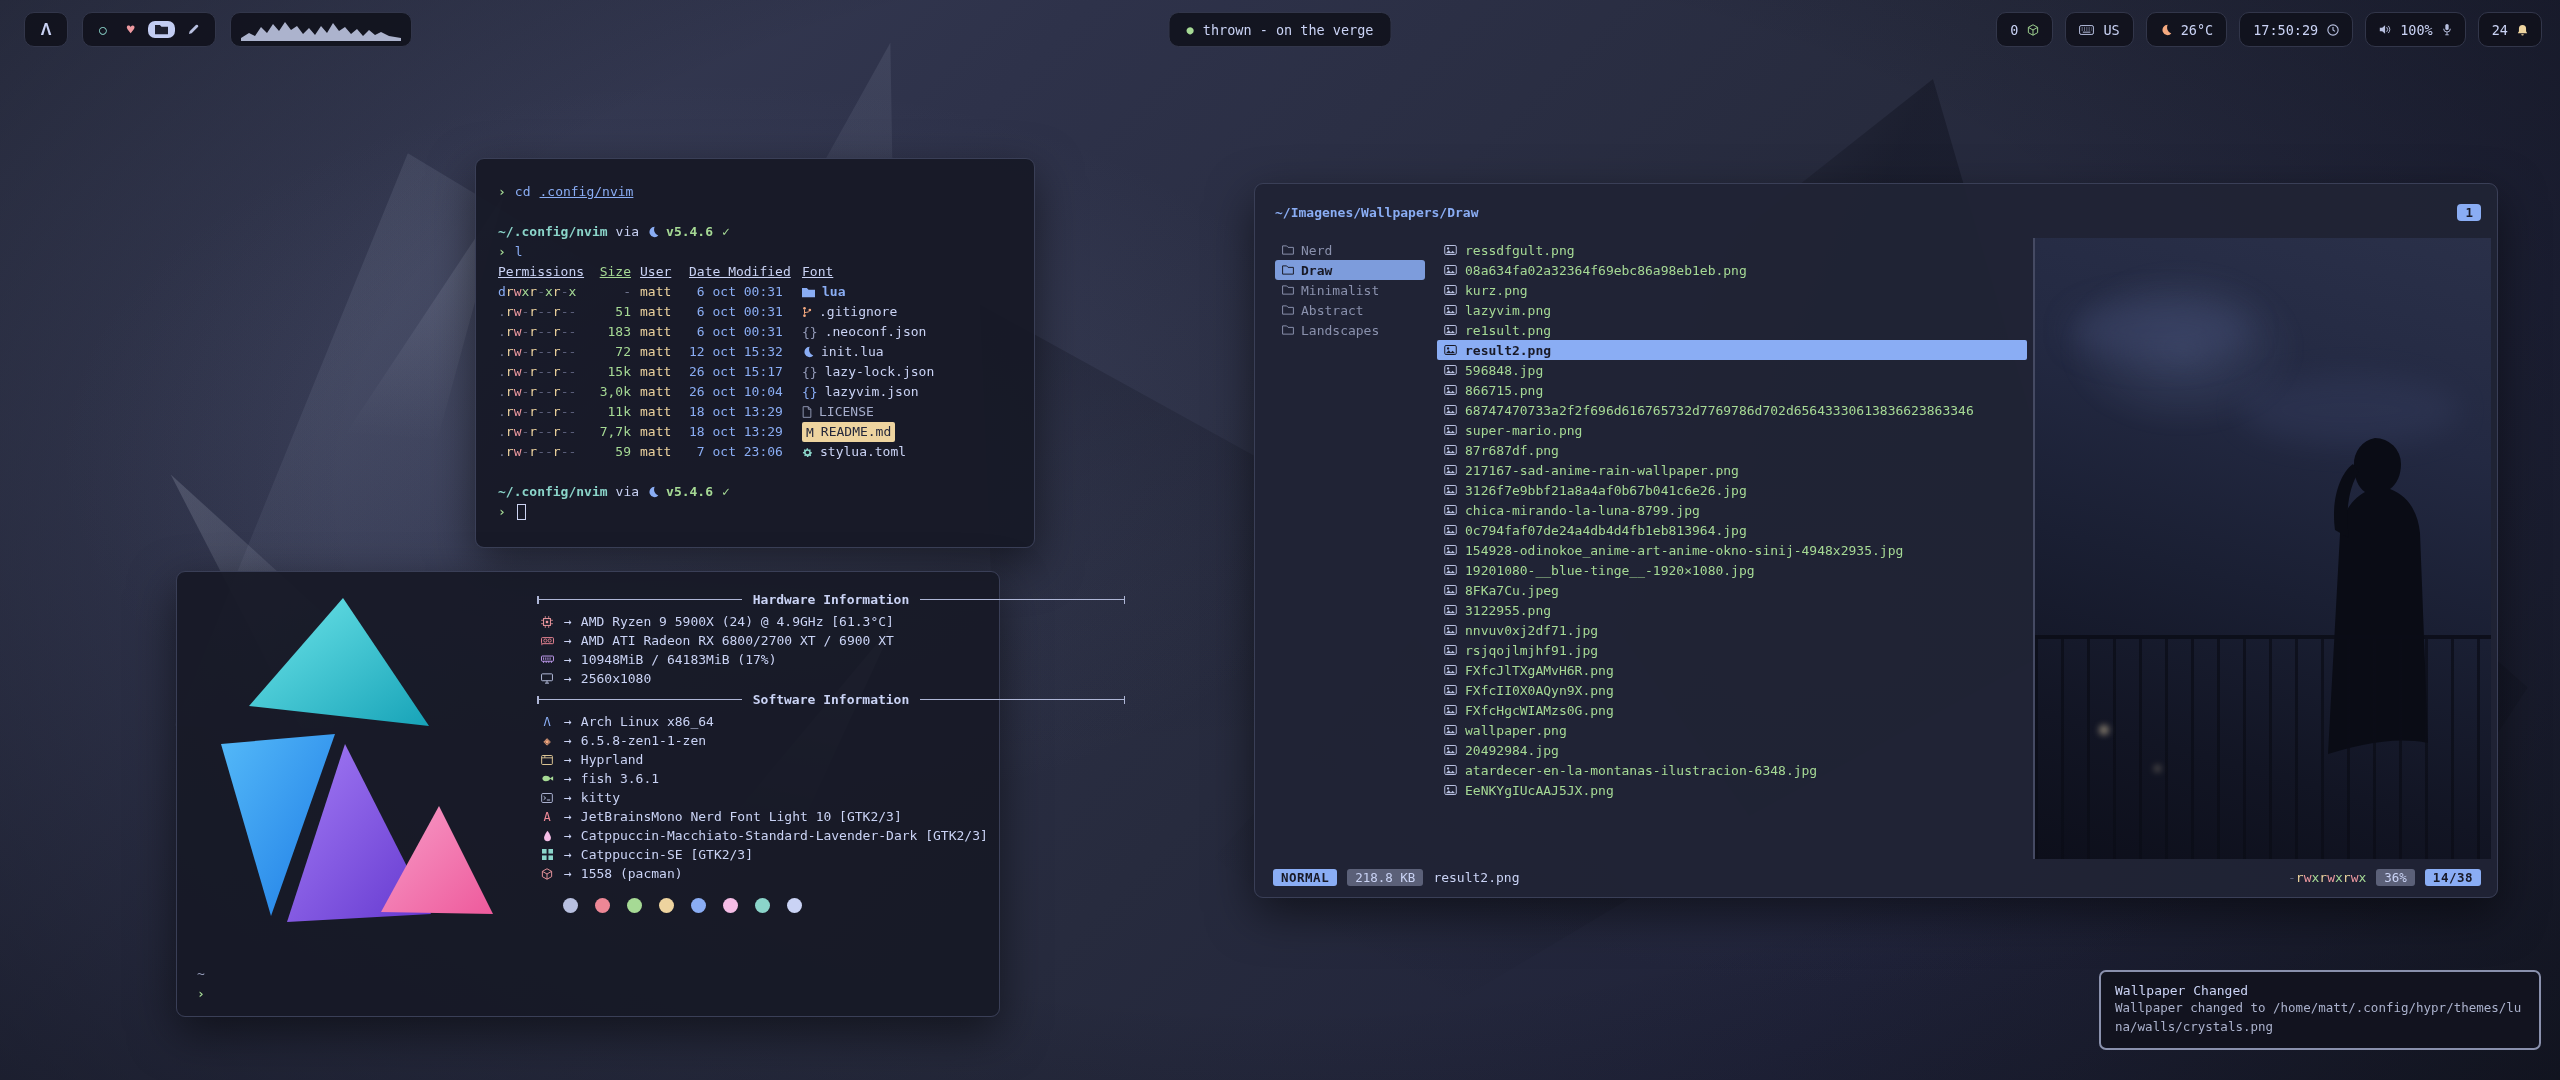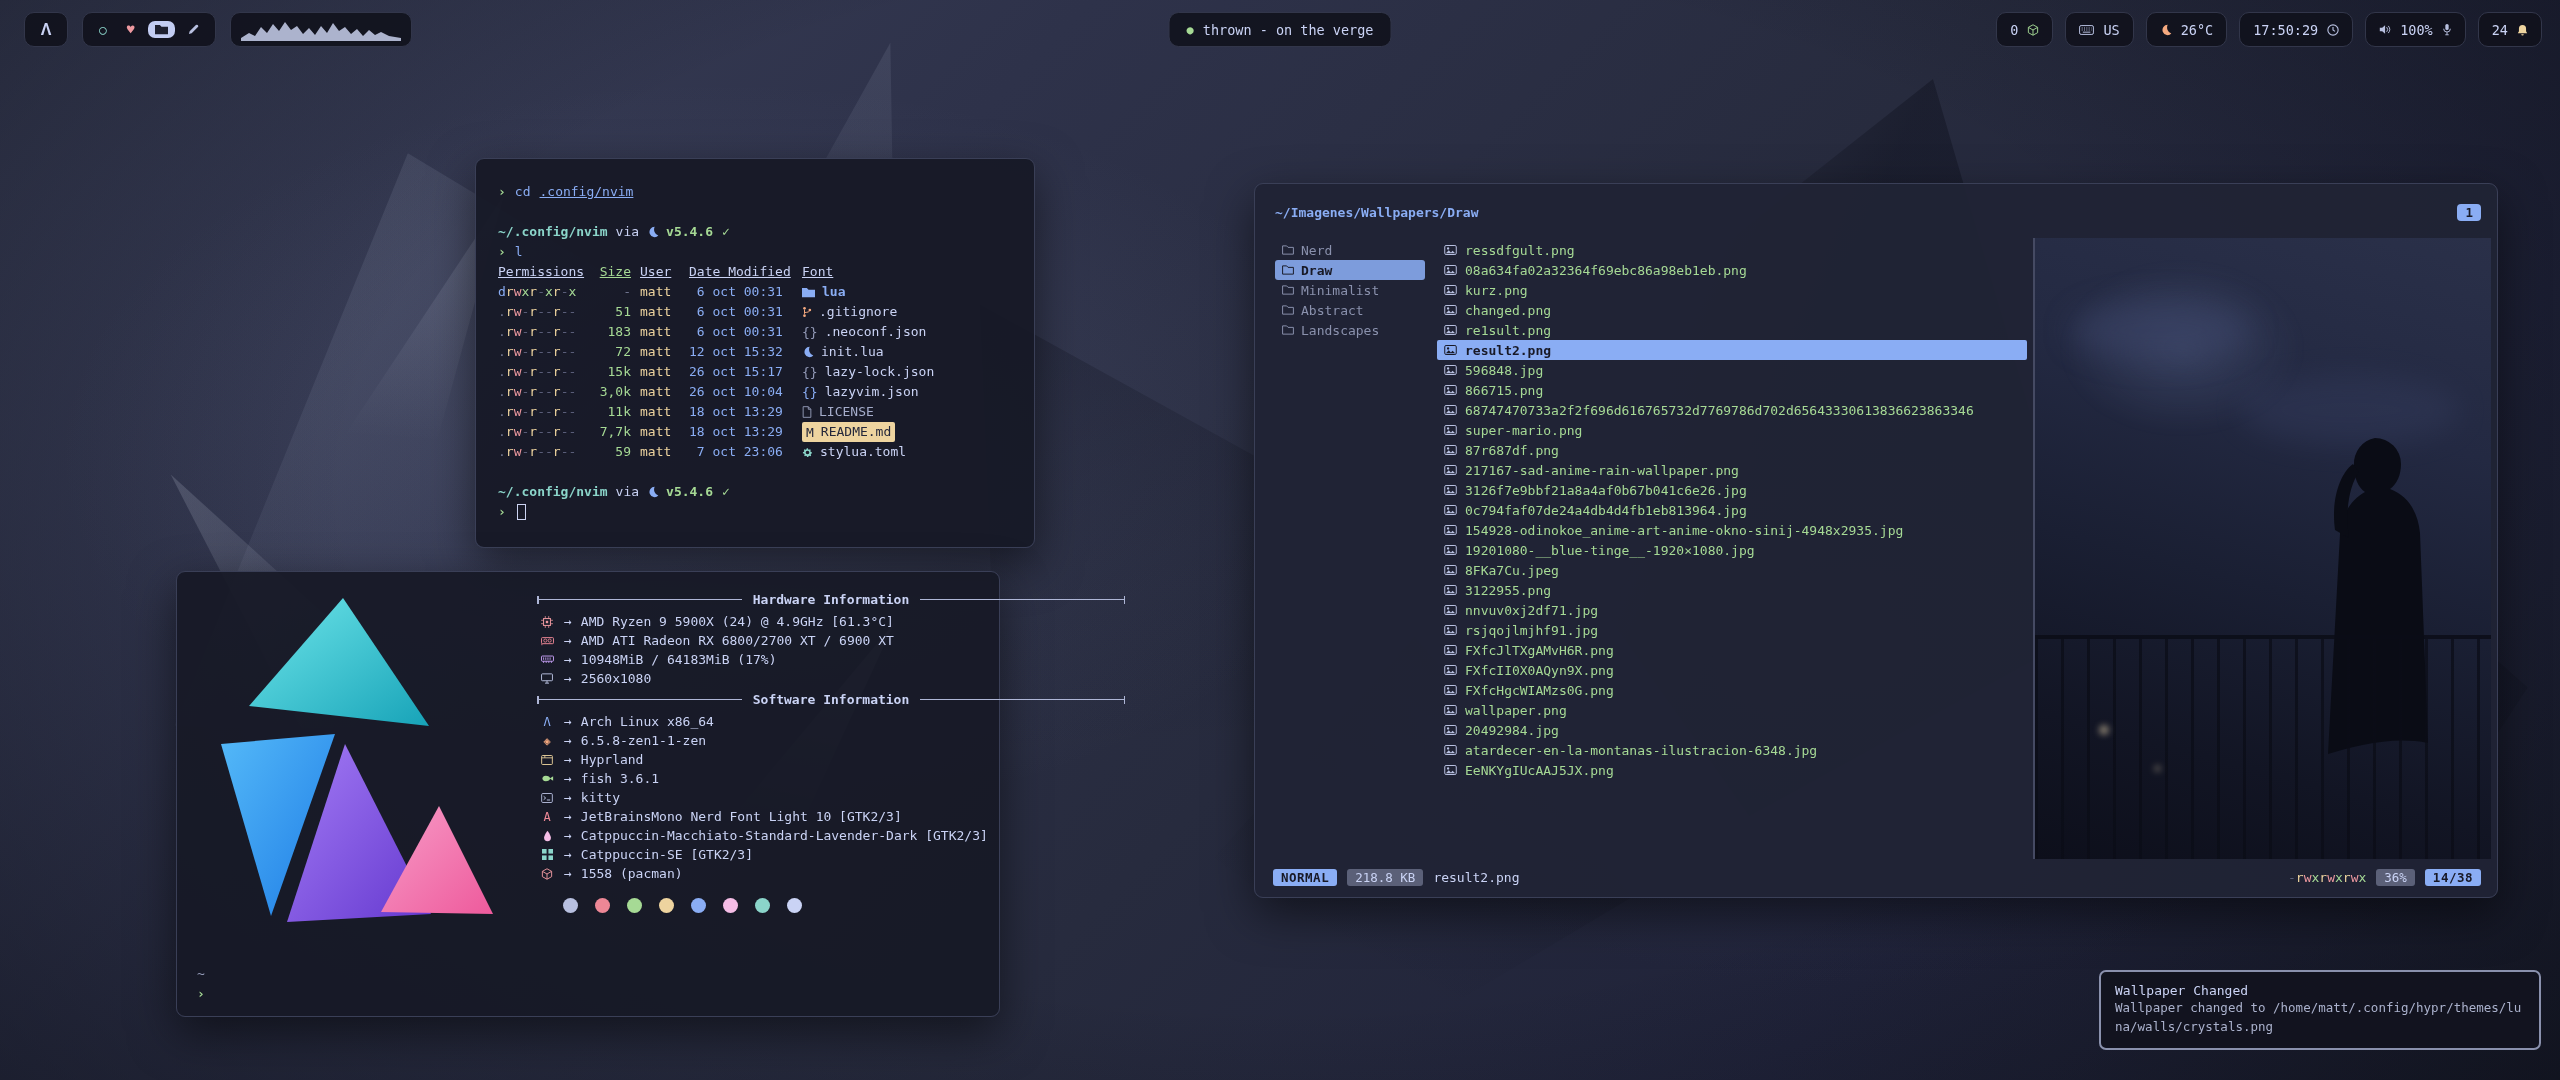--- a/index.html
+++ b/index.html
@@ -511,21 +511,21 @@
             </svg></span><span class="fn">08a634fa02a32364f69ebc86a98eb1eb.png</span></div>
         <div class="frow"><span class="icon"><svg viewBox="0 0 15 12" width="13" height="10">
               <rect x=".6" y=".6" width="13.8" height="10.8" rx="1.6" fill="none" stroke="currentColor" stroke-width="1.2"></rect>
               <circle cx="4.6" cy="4.2" r="1.4" fill="currentColor"></circle>
               <path fill="currentColor" d="M2 10l3.4-3.8 2.6 2.9 2-2.1 3 3z"></path>
             </svg></span><span class="fn">kurz.png</span></div>
         <div class="frow"><span class="icon"><svg viewBox="0 0 15 12" width="13" height="10">
               <rect x=".6" y=".6" width="13.8" height="10.8" rx="1.6" fill="none" stroke="currentColor" stroke-width="1.2"></rect>
               <circle cx="4.6" cy="4.2" r="1.4" fill="currentColor"></circle>
               <path fill="currentColor" d="M2 10l3.4-3.8 2.6 2.9 2-2.1 3 3z"></path>
-            </svg></span><span class="fn">changed.png</span></div>
+            </svg></span><span class="fn">lazyvim.png</span></div>
         <div class="frow"><span class="icon"><svg viewBox="0 0 15 12" width="13" height="10">
               <rect x=".6" y=".6" width="13.8" height="10.8" rx="1.6" fill="none" stroke="currentColor" stroke-width="1.2"></rect>
               <circle cx="4.6" cy="4.2" r="1.4" fill="currentColor"></circle>
               <path fill="currentColor" d="M2 10l3.4-3.8 2.6 2.9 2-2.1 3 3z"></path>
             </svg></span><span class="fn">re1sult.png</span></div>
         <div class="frow sel"><span class="icon"><svg viewBox="0 0 15 12" width="13" height="10">
               <rect x=".6" y=".6" width="13.8" height="10.8" rx="1.6" fill="none" stroke="currentColor" stroke-width="1.2"></rect>
               <circle cx="4.6" cy="4.2" r="1.4" fill="currentColor"></circle>
               <path fill="currentColor" d="M2 10l3.4-3.8 2.6 2.9 2-2.1 3 3z"></path>
             </svg></span><span class="fn">result2.png</span></div>
@@ -557,20 +557,25 @@
         <div class="frow"><span class="icon"><svg viewBox="0 0 15 12" width="13" height="10">
               <rect x=".6" y=".6" width="13.8" height="10.8" rx="1.6" fill="none" stroke="currentColor" stroke-width="1.2"></rect>
               <circle cx="4.6" cy="4.2" r="1.4" fill="currentColor"></circle>
               <path fill="currentColor" d="M2 10l3.4-3.8 2.6 2.9 2-2.1 3 3z"></path>
             </svg></span><span class="fn">217167-sad-anime-rain-wallpaper.png</span></div>
         <div class="frow"><span class="icon"><svg viewBox="0 0 15 12" width="13" height="10">
               <rect x=".6" y=".6" width="13.8" height="10.8" rx="1.6" fill="none" stroke="currentColor" stroke-width="1.2"></rect>
               <circle cx="4.6" cy="4.2" r="1.4" fill="currentColor"></circle>
               <path fill="currentColor" d="M2 10l3.4-3.8 2.6 2.9 2-2.1 3 3z"></path>
             </svg></span><span class="fn">3126f7e9bbf21a8a4af0b67b041c6e26.jpg</span></div>
+        <div class="frow"><span class="icon"><svg viewBox="0 0 15 12" width="13" height="10">
+              <rect x=".6" y=".6" width="13.8" height="10.8" rx="1.6" fill="none" stroke="currentColor" stroke-width="1.2"></rect>
+              <circle cx="4.6" cy="4.2" r="1.4" fill="currentColor"></circle>
+              <path fill="currentColor" d="M2 10l3.4-3.8 2.6 2.9 2-2.1 3 3z"></path>
+            </svg></span><span class="fn">chica-mirando-la-luna-8799.jpg</span></div>
         <div class="frow"><span class="icon"><svg viewBox="0 0 15 12" width="13" height="10">
               <rect x=".6" y=".6" width="13.8" height="10.8" rx="1.6" fill="none" stroke="currentColor" stroke-width="1.2"></rect>
               <circle cx="4.6" cy="4.2" r="1.4" fill="currentColor"></circle>
               <path fill="currentColor" d="M2 10l3.4-3.8 2.6 2.9 2-2.1 3 3z"></path>
             </svg></span><span class="fn">0c794faf07de24a4db4d4fb1eb813964.jpg</span></div>
         <div class="frow"><span class="icon"><svg viewBox="0 0 15 12" width="13" height="10">
               <rect x=".6" y=".6" width="13.8" height="10.8" rx="1.6" fill="none" stroke="currentColor" stroke-width="1.2"></rect>
               <circle cx="4.6" cy="4.2" r="1.4" fill="currentColor"></circle>
               <path fill="currentColor" d="M2 10l3.4-3.8 2.6 2.9 2-2.1 3 3z"></path>
             </svg></span><span class="fn">154928-odinokoe_anime-art-anime-okno-sinij-4948x2935.jpg</span></div>

